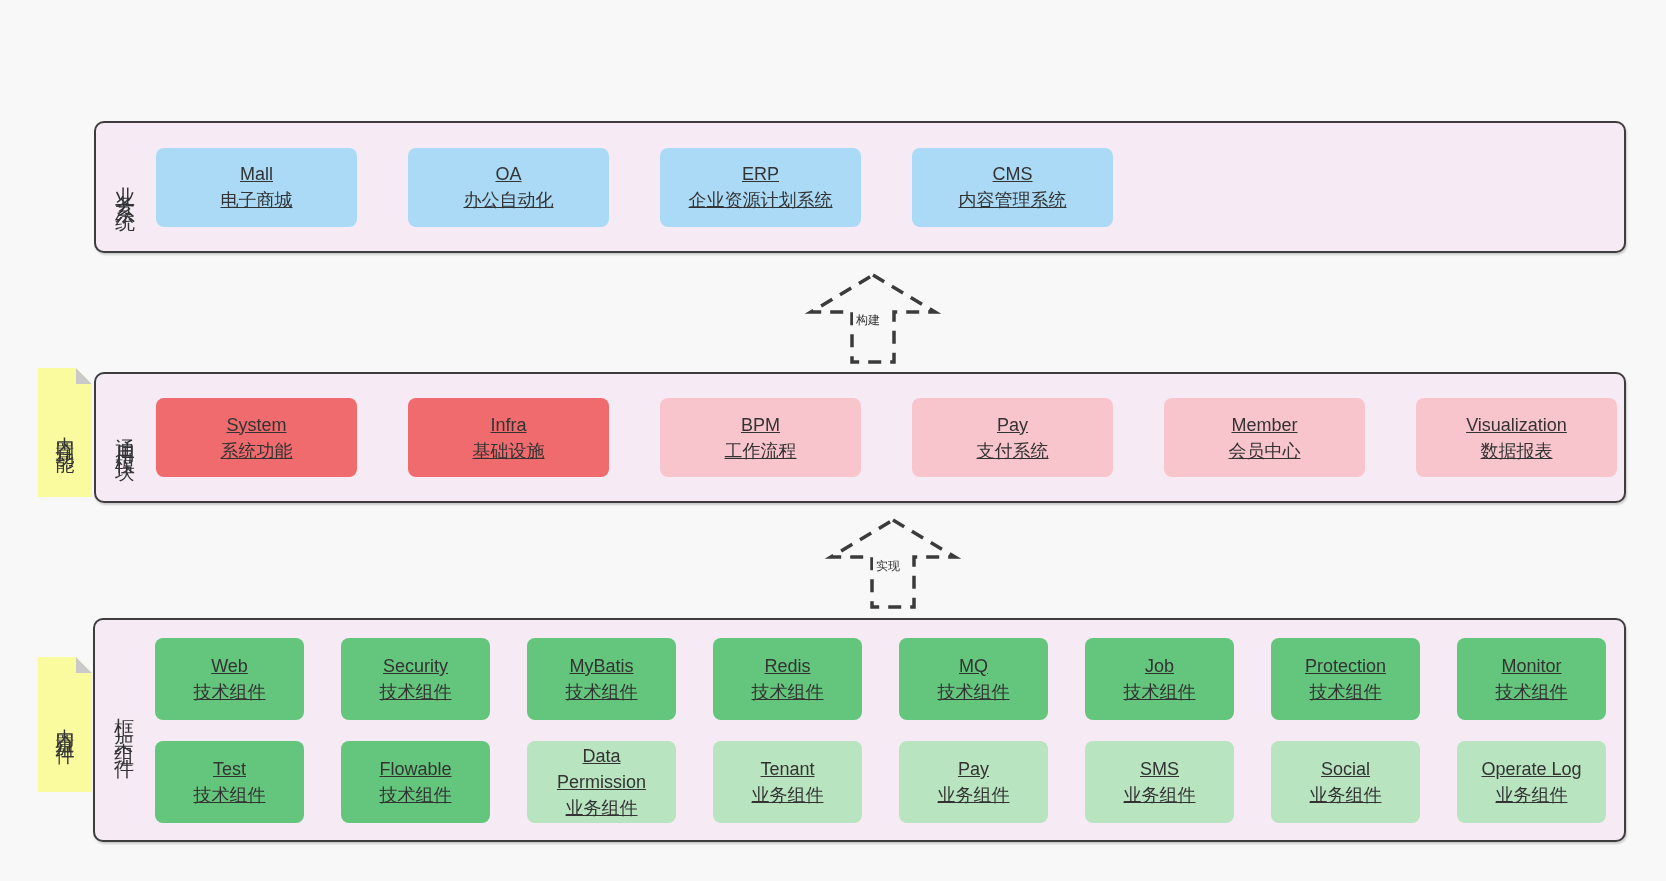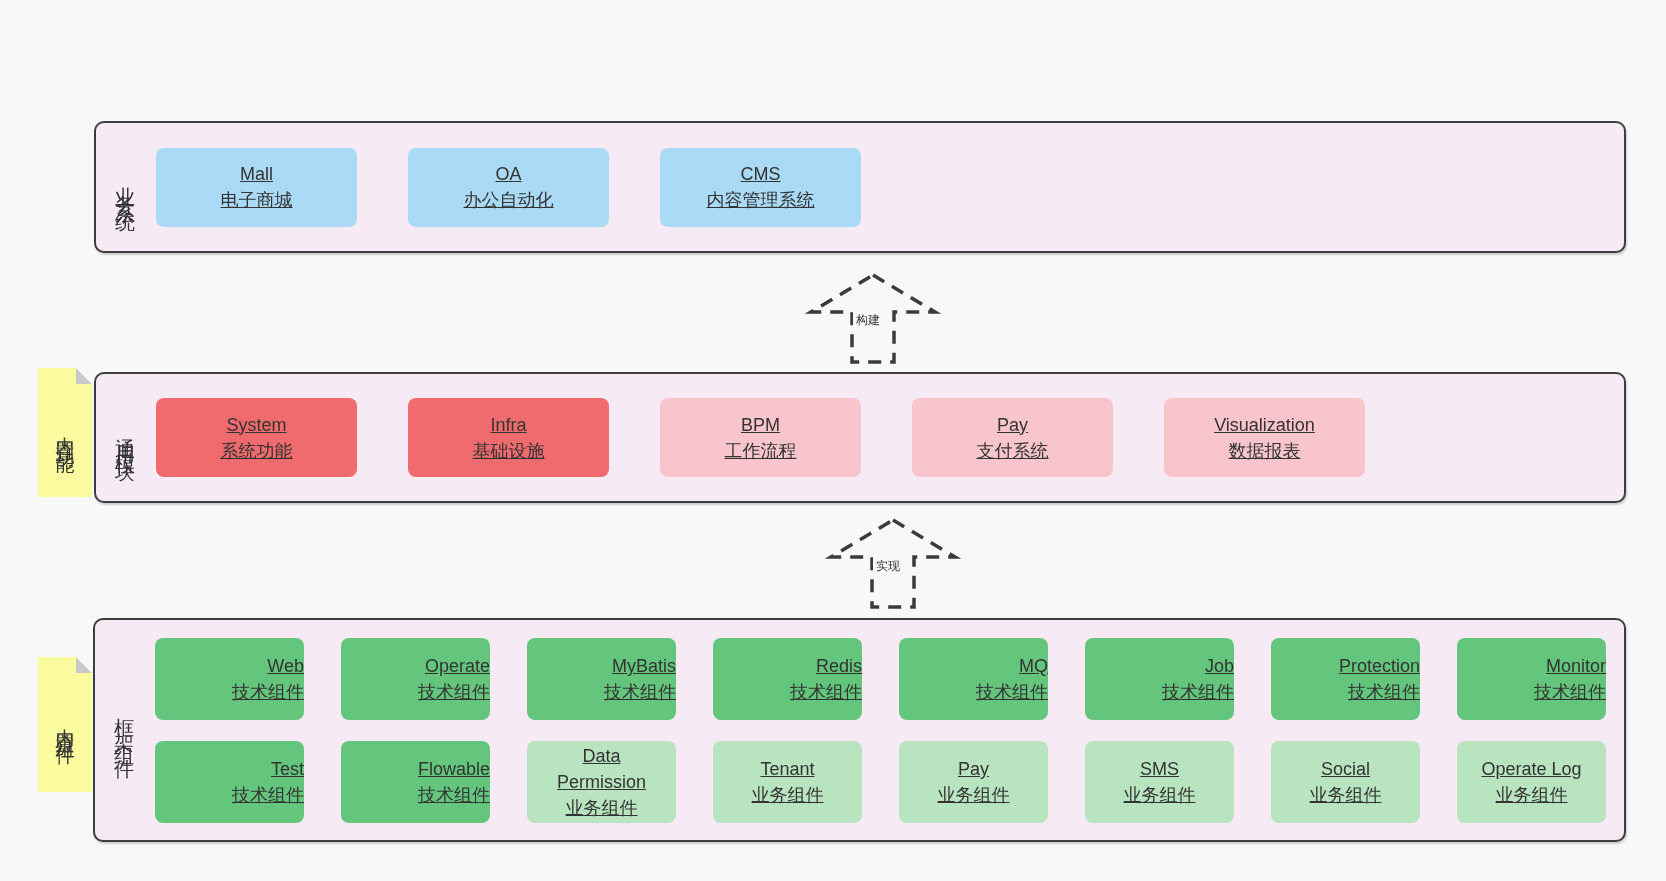--- a/index.html
+++ b/index.html
@@ -73,21 +73,21 @@
     font-size: 18px;
     line-height: 26px;
     text-decoration: underline;
   }
   .layer-c .module-box { width: 149px; height: 82px; }
 
   .box-title { white-space: pre-line; }
   .box-blue       { background: var(--c-blue); }
   .box-red        { background: var(--c-red); }
   .box-pink       { background: var(--c-pink); }
-  .box-green      { background: var(--c-green); align-items: flex-end; }
+  .box-green      { background: var(--c-green); }
   .box-greenLight { background: var(--c-greenLight); }
 
   
   .sticky {
     position: absolute;
     left: 38px;
     width: 54px;
     background: var(--c-stickyBg);
     clip-path: polygon(0 0, calc(100% - 16px) 0, 100% 16px, 100% 100%, 0 100%);
     display: flex;
@@ -138,20 +138,24 @@
     <div class="box-row">
         <div class="module-box box-blue">
           <div class="box-title">Mall</div>
           <div class="box-subtitle">电子商城</div>
         </div>
         <div class="module-box box-blue">
           <div class="box-title">OA</div>
           <div class="box-subtitle">办公自动化</div>
         </div>
         <div class="module-box box-blue">
+          <div class="box-title">ERP</div>
+          <div class="box-subtitle">企业资源计划系统</div>
+        </div>
+        <div class="module-box box-blue">
           <div class="box-title">CMS</div>
           <div class="box-subtitle">内容管理系统</div>
         </div>
       </div>
   </section>
 
   <svg class="arrow-svg arrow-1" width="150" height="116" viewBox="0 0 150 116">
     <polygon points="73,23 135,60 94,60 94,110 52,110 52,60 11,60"></polygon>
   </svg>
   <span class="arrow-label arrow-label-1">构建</span>
@@ -171,20 +175,24 @@
         </div>
         <div class="module-box box-pink">
           <div class="box-title">BPM</div>
           <div class="box-subtitle">工作流程</div>
         </div>
         <div class="module-box box-pink">
           <div class="box-title">Pay</div>
           <div class="box-subtitle">支付系统</div>
         </div>
         <div class="module-box box-pink">
+          <div class="box-title">Member</div>
+          <div class="box-subtitle">会员中心</div>
+        </div>
+        <div class="module-box box-pink">
           <div class="box-title">Visualization</div>
           <div class="box-subtitle">数据报表</div>
         </div>
       </div>
   </section>
 
   <svg class="arrow-svg arrow-2" width="150" height="116" viewBox="0 0 150 116">
     <polygon points="73,23 135,60 94,60 94,110 52,110 52,60 11,60"></polygon>
   </svg>
   <span class="arrow-label arrow-label-2">实现</span>
@@ -193,21 +201,21 @@
     <div class="panel-label-wrap">
       <span class="v-text">框架组件</span>
     </div>
     <div class="box-col">
       <div class="box-row">
           <div class="module-box box-green">
             <div class="box-title">Web</div>
             <div class="box-subtitle">技术组件</div>
           </div>
           <div class="module-box box-green">
-            <div class="box-title">Operate</div>
+            <div class="box-title">Security</div>
             <div class="box-subtitle">技术组件</div>
           </div>
           <div class="module-box box-green">
             <div class="box-title">MyBatis</div>
             <div class="box-subtitle">技术组件</div>
           </div>
           <div class="module-box box-green">
             <div class="box-title">Redis</div>
             <div class="box-subtitle">技术组件</div>
           </div>

